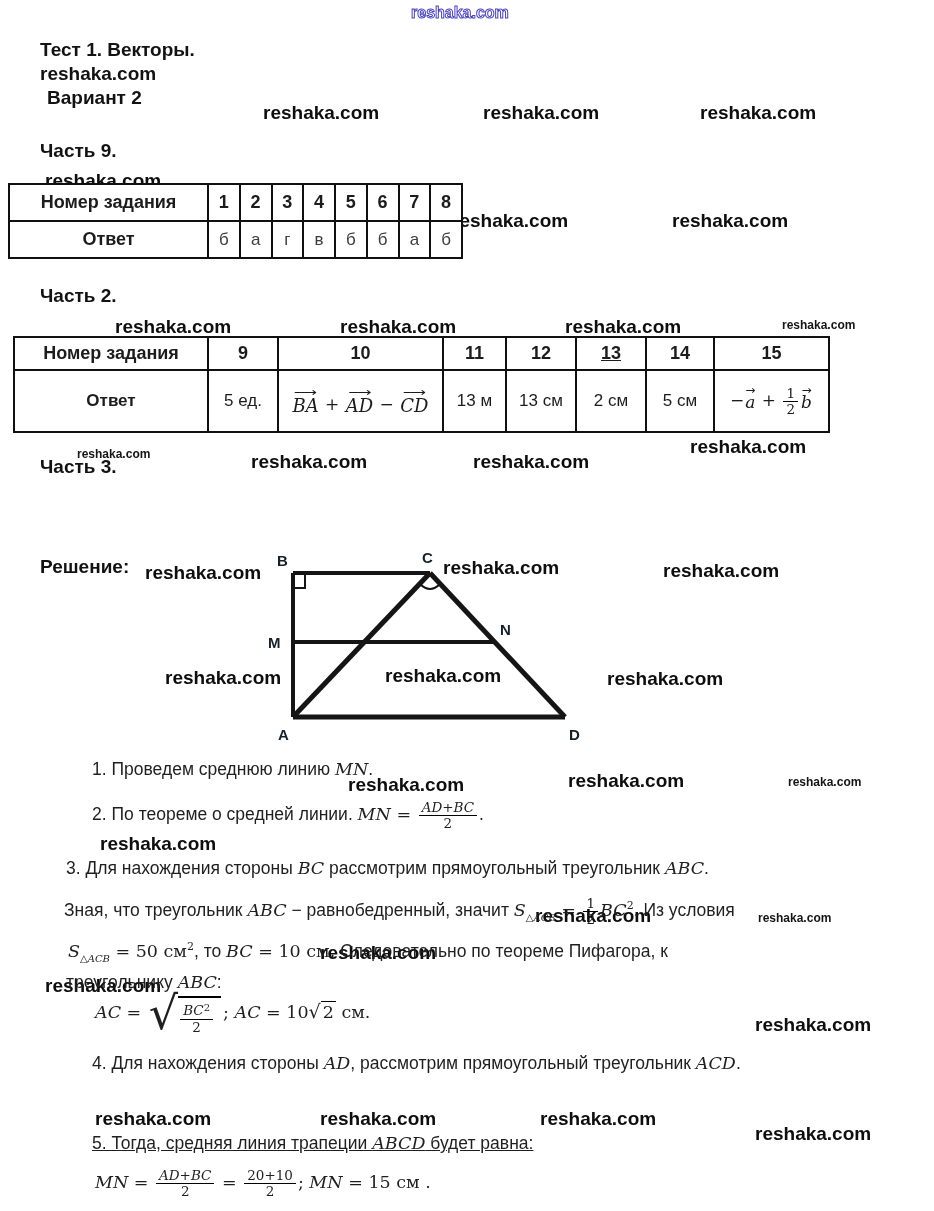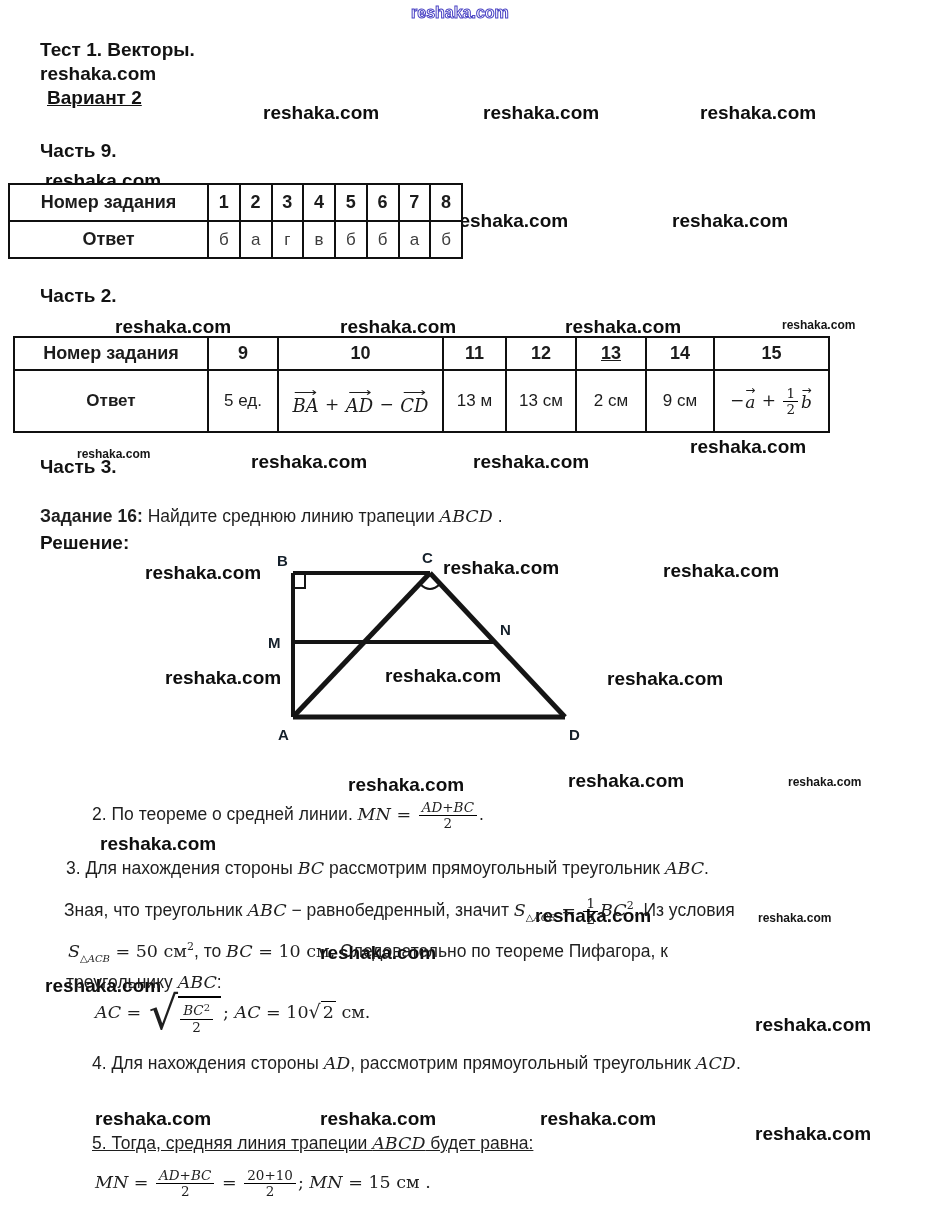--- a/index.html
+++ b/index.html
@@ -6,21 +6,21 @@
   .page{position:relative;width:934px;height:1211px;background:#ffffff;overflow:hidden;
         font-family:"Liberation Sans",sans-serif;color:#1c1c1c;}
   
   .wm{position:absolute;font-weight:700;font-size:19px;color:#0e0e0e;white-space:nowrap;}
   .wm-sm{position:absolute;font-weight:700;font-size:12px;color:#151515;white-space:nowrap;}
   .wm-outline{position:absolute;font-weight:700;font-size:16px;color:#ffffff;
               -webkit-text-stroke:1px #4a43c4;white-space:nowrap;}
   
   .h{position:absolute;font-weight:700;font-size:19px;color:#121212;white-space:nowrap;}
   .title-block{position:absolute;left:40px;top:38px;font-weight:700;font-size:19px;line-height:24px;color:#121212;}
-  .title-block .v{padding-left:7px;text-decoration:underline;}
+  .title-block .v{padding-left:7px;}
   
   table.ans{position:absolute;border-collapse:collapse;table-layout:fixed;background:#fff;}
   table.ans td{border:2px solid #101010;text-align:center;vertical-align:middle;padding:0;}
   .t1{left:8px;top:183px;width:455px;}
   .t1 td{font-size:17px;height:35px;}
   .t1 .lab{font-weight:700;font-size:18px;}
   .t1 .num{font-weight:700;font-size:18px;}
   .t1 .a{color:#3d3d3d;font-size:17px;}
   .t2{left:13px;top:336px;width:800px;}
   .t2 .hrow td{height:31px;font-weight:700;font-size:18px;}
@@ -144,53 +144,53 @@
     </tr>
     <tr class="arow">
       <td class="lab">Ответ</td>
       <td>5 ед.</td>
       <td>
         <span class="vec"><span class="va">⟶</span><span class="vb">BA</span></span><span class="mr"> + </span><span class="vec"><span class="va">⟶</span><span class="vb">AD</span></span><span class="mr"> − </span><span class="vec"><span class="va">⟶</span><span class="vb">CD</span></span>
       </td>
       <td>13 м</td>
       <td>13 см</td>
       <td>2 см</td>
-      <td>9 см</td>
+      <td>5 см</td>
       <td>
         <span class="mr">−</span><span class="vec vec-sm"><span class="va">→</span><span class="vb">a</span></span><span class="mr"> + </span><span class="frac"><span class="fn mr">1</span><span class="fd mr">2</span></span><span class="vec vec-sm"><span class="va">→</span><span class="vb">b</span></span>
       </td>
     </tr>
   </tbody>
     </table>
 
   <div class="h" style="left:40px;top:456px;">Часть 3.</div>
 
-  <div class="line" style="left:40px;top:506px;">
-    <b>Задание 16:</b><span> Найдите среднюю линию трапеции </span><span class="mt">ABCD</span><span> .</span>
-  </div>
-
-  <div class="h" style="left:40px;top:532px;">Решение:</div>
+
+  <div class="h" style="left:40px;top:556px;">Решение:</div>
 
   <svg class="diagram" viewBox="0 0 330 210">
     <line x1="30" y1="33" x2="167" y2="33" stroke="#151515" stroke-width="4"></line>
     <line x1="30" y1="33" x2="30" y2="177" stroke="#151515" stroke-width="4"></line>
     <line x1="30" y1="177" x2="302" y2="177" stroke="#151515" stroke-width="5"></line>
     <line x1="167" y1="33" x2="302" y2="177" stroke="#151515" stroke-width="5"></line>
     <line x1="30" y1="177" x2="167" y2="33" stroke="#151515" stroke-width="5"></line>
     <line x1="30" y1="102" x2="233" y2="102" stroke="#151515" stroke-width="4"></line>
     <polyline points="30,48 42,48 42,35" fill="none" stroke="#151515" stroke-width="2"></polyline>
     <path d="M 157 44 Q 167 54 177 44" fill="none" stroke="#151515" stroke-width="2"></path>
     <text x="14" y="26">B</text>
     <text x="159" y="23">C</text>
     <text x="5" y="108">M</text>
     <text x="237" y="95">N</text>
     <text x="15" y="200">A</text>
     <text x="306" y="200">D</text>
   </svg>
 
+  <div class="line" style="left:92px;top:759px;">
+    <span>1. Проведем среднюю линию </span><span class="mt">MN</span><span>.</span>
+  </div>
 
   <div class="line" style="left:92px;top:800px;">
     <span>2. По теореме о средней линии. </span><span class="mt">MN</span><span class="mr"> = </span><span class="frac"><span class="fn mt">AD+BC</span><span class="fd mr">2</span></span><span>.</span>
   </div>
 
   <div class="line" style="left:66px;top:858px;text-align:center;">
     <span>3. Для нахождения стороны </span><span class="mt">BC</span><span> рассмотрим прямоугольный треугольник </span><span class="mt">ABC</span><span>.</span>
   </div>
 
   <div class="line" style="left:64px;top:896px;">

